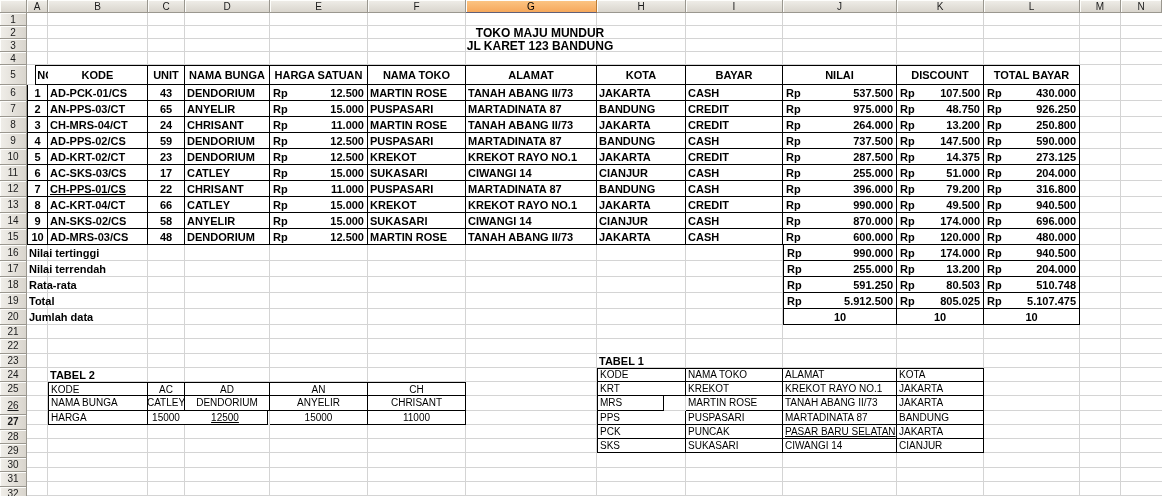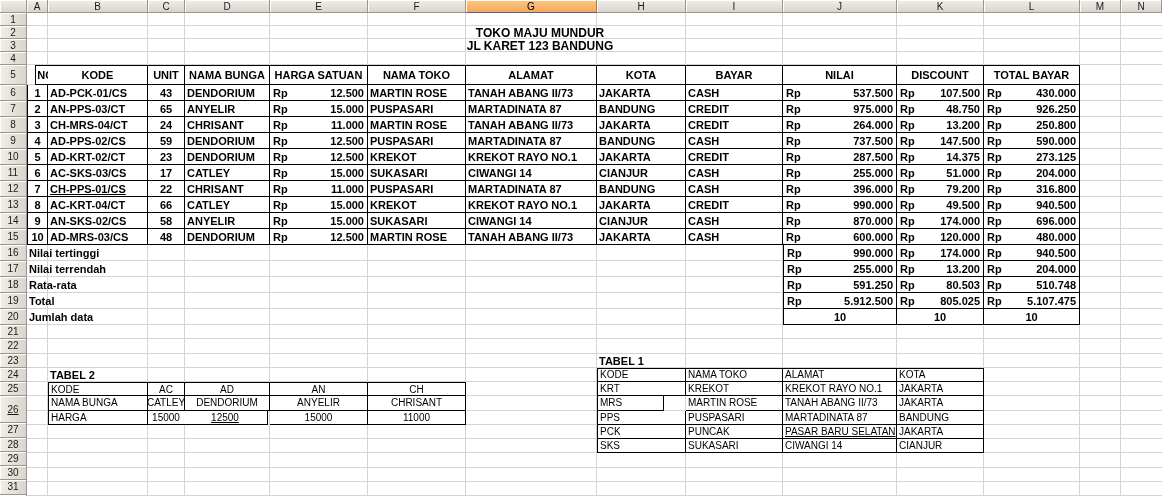--- a/index.html
+++ b/index.html
@@ -477,21 +477,21 @@
       <div class="rowhdr" style="height: 16px;">16</div>
       <div class="rowhdr" style="height: 16px;">17</div>
       <div class="rowhdr" style="height: 16px;">18</div>
       <div class="rowhdr" style="height: 16px;">19</div>
       <div class="rowhdr" style="height: 16px;">20</div>
       <div class="rowhdr" style="height: 14.25px;">21</div>
       <div class="rowhdr" style="height: 14.25px;">22</div>
       <div class="rowhdr" style="height: 14.25px;">23</div>
       <div class="rowhdr" style="height: 14.25px;">24</div>
       <div class="rowhdr" style="height: 14.25px;">25</div>
-      <div class="rowhdr" style="height: 27px; text-decoration: underline;">26</div>
-      <div class="rowhdr" style="height: 14.25px;">27</div>
+      <div class="rowhdr" style="height: 19px; text-decoration: underline;">26</div>
+      <div class="rowhdr" style="height: 14.25px; font-weight: bold;">27</div>
       <div class="rowhdr" style="height: 14.25px;">28</div>
       <div class="rowhdr" style="height: 14.25px;">29</div>
       <div class="rowhdr" style="height: 14.25px;">30</div>
       <div class="rowhdr" style="height: 14.25px;">31</div>
       <div class="rowhdr" style="height: 14.25px;">32</div>
     </div>
 </div>
 
 </body></html>

